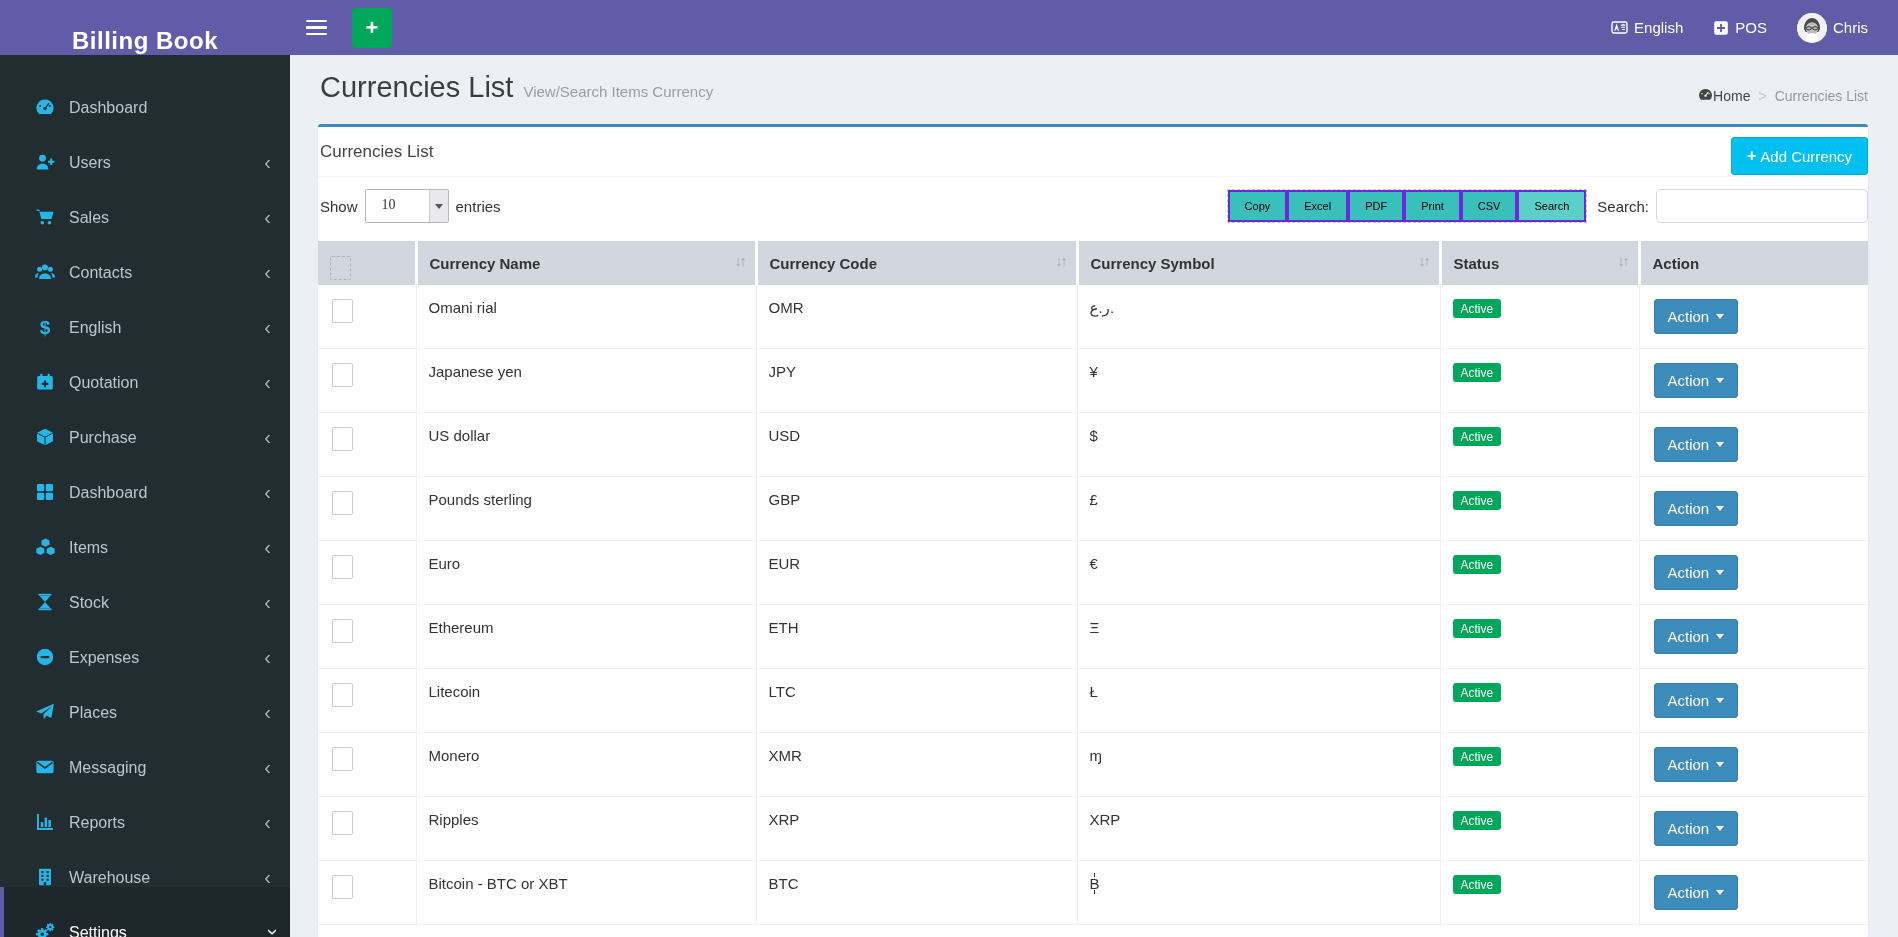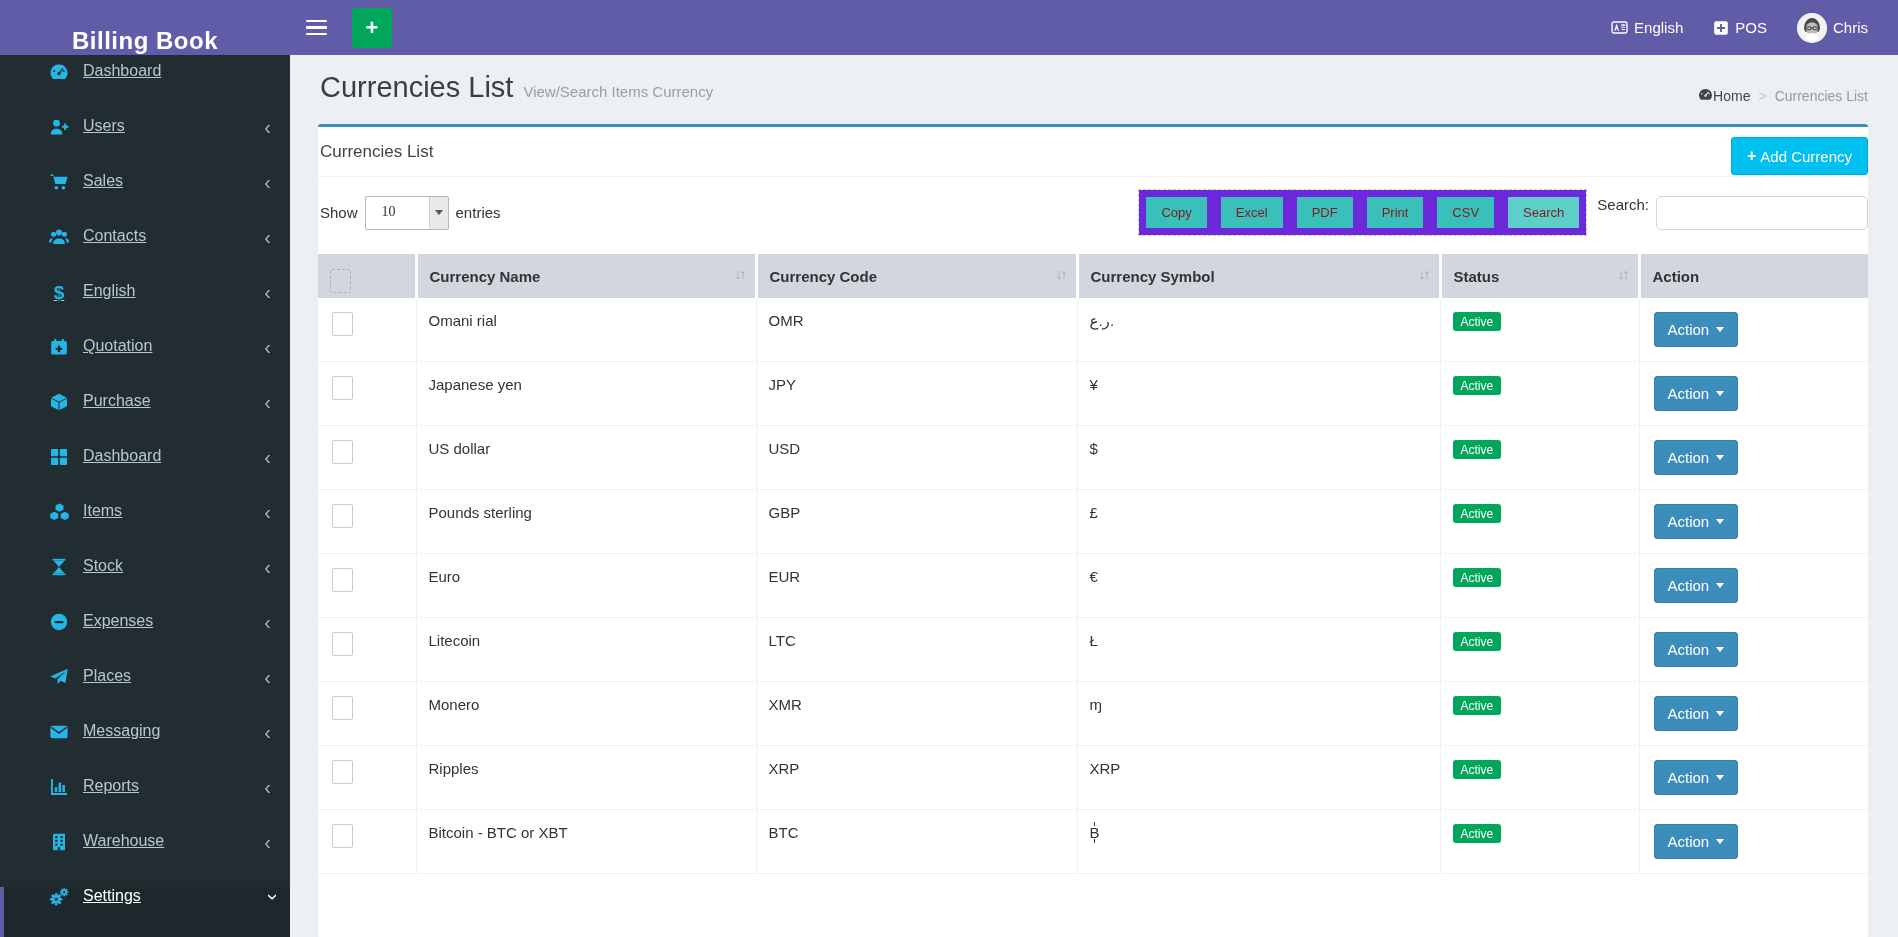--- a/index.html
+++ b/index.html
@@ -18,21 +18,21 @@
   .hamburger{margin-left:16px; width:34px; height:55px; display:flex; flex-direction:column; justify-content:center; gap:4px; cursor:pointer;}
   .hamburger i{display:block; width:21px; height:2.6px; background:#fff; border-radius:1px;}
   .quick-add{margin-left:12px; width:40px; height:40px; border:none; border-radius:4px; background:var(--success); color:#fff; font-size:22px; font-weight:bold; line-height:38px; cursor:pointer;}
   .nav-right{margin-left:auto; display:flex; align-items:center; gap:30px; padding-right:30px; color:#fff; font-size:15px;}
   .nav-item{display:flex; align-items:center; gap:6px; cursor:pointer;}
   .nav-item svg{display:block;}
   .avatar-wrap{width:30px; height:30px; border-radius:50%; overflow:hidden; background:#e9e9e9;}
 
   
   .sidebar{position:absolute; left:0; top:55px; width:290px; height:882px; background:var(--sidebar); padding-top:7px;}
-  .side-item{list-style:none; height:55px; display:flex; align-items:flex-start; padding-left:44px; position:relative; cursor:pointer; color:var(--side-text); font-size:16px; border-left:4px solid transparent;text-decoration:underline;}
+  .side-item{list-style:none; height:55px; display:flex; align-items:flex-end; padding-left:30px; position:relative; cursor:pointer; color:var(--side-text); font-size:16px; border-left:4px solid transparent;}
   .side-item .s-icon{width:22px; height:20px; color:var(--icon); --cut:#222d32; display:inline-flex; align-items:center; justify-content:center;}
   .side-item .s-label{margin-left:13px;}
   .side-item .chev{position:absolute; right:19px; font-size:20px; color:#aab6bd; line-height:1;}
   .side-item.active{background:var(--sidebar-active); border-left-color:var(--purple); color:#fff;}
   .side-item.active .chev{color:#fff; transform:rotate(-90deg); right:16px;}
   .icon-text{font-size:19px; font-weight:bold; color:var(--icon); line-height:1;}
 
   
   .content{position:absolute; left:290px; top:55px; width:1608px; height:882px; background:var(--bg); overflow:hidden;}
   .content-header{position:relative; padding:16px 30px 12px 30px;}
@@ -53,23 +53,23 @@
 
   
   .controls{display:flex; align-items:center; justify-content:space-between; padding-left:2px;}
   .length{display:flex; align-items:center; gap:7px; font-size:15px; color:#333;}
   .select{position:relative; width:84px; height:34px; background:#fff; border:1px solid #b6b6bb; border-radius:2px; cursor:pointer;font-family:Liberation Serif, serif;}
   .sel-val{position:absolute; left:16px; top:7px; font-size:14px; color:#333;}
   .sel-arrow-box{position:absolute; right:0; top:0; bottom:0; width:19px; background:#e9e9ec; border-left:1px solid #cfcfd4; display:flex; align-items:center; justify-content:center;}
   .sel-arrow{width:0; height:0; border-left:4px solid transparent; border-right:4px solid transparent; border-top:5px solid #555;}
   .right-controls{display:flex; align-items:center; gap:10px;}
   .export-group{display:flex; border:1px dashed #c3c8cd; background:#fff;}
-  .dt-btn{background:var(--teal); color:#7f1d1d; border:7px solid #6d28d9; font-size:13px; padding:8px 15px; cursor:pointer; font-family:inherit;}
+  .dt-btn{background:var(--teal); color:#000000; border:2px solid #6d28d9; font-size:11px; padding:8px 15px; cursor:pointer; font-family:inherit;}
   .dt-btn.active{background:var(--teal-light);}
-  .search{display:flex; gap:7px; font-size:15px; color:#333;}
+  .search{display:flex; align-items:center; gap:7px; font-size:15px; color:#333;}
   .search input{width:212px; height:34px; border:1px solid #d2d6de; border-radius:5px; padding:0 10px; font-size:14px; font-family:inherit; outline:none;}
 
   
   table{width:100%; border-collapse:collapse; margin-top:18px; table-layout:fixed;}
   thead th{background:#d2d6de; color:#333; font-size:15px; font-weight:bold; text-align:left; height:44px; padding:0 12px; border-right:3px solid #fff; position:relative; cursor:pointer;}
   thead th:last-child{border-right:none; cursor:default;}
   .sort-arrows{position:absolute; right:10px; top:12px; color:#9fa6ad; font-size:14px; letter-spacing:-2px;}
   tbody td{height:63px; vertical-align:top; padding:14px 12px; font-size:15px; color:#333; border-bottom:1px solid #f2f3f5; border-right:1px solid #f0f1f3;}
   tbody td:last-child{border-right:none;}
   .cb{width:21px; height:24px; background:#fff; border:1px solid #ccc; border-radius:2px; cursor:pointer;}
@@ -480,20 +480,33 @@
               <td><span class="badge">Active</span></td>
               <td><button class="btn-action">
                   <span>Action</span>
                   <span class="caret"></span>
                 </button></td>
             </tr>
             <tr>
               <td class="cb-cell">
                 <div class="cb"></div>
               </td>
+              <td>Ethereum</td>
+              <td>ETH</td>
+              <td><span>Ξ</span></td>
+              <td><span class="badge">Active</span></td>
+              <td><button class="btn-action">
+                  <span>Action</span>
+                  <span class="caret"></span>
+                </button></td>
+            </tr>
+            <tr>
+              <td class="cb-cell">
+                <div class="cb"></div>
+              </td>
               <td>Litecoin</td>
               <td>LTC</td>
               <td><span>Ł</span></td>
               <td><span class="badge">Active</span></td>
               <td><button class="btn-action">
                   <span>Action</span>
                   <span class="caret"></span>
                 </button></td>
             </tr>
             <tr>

